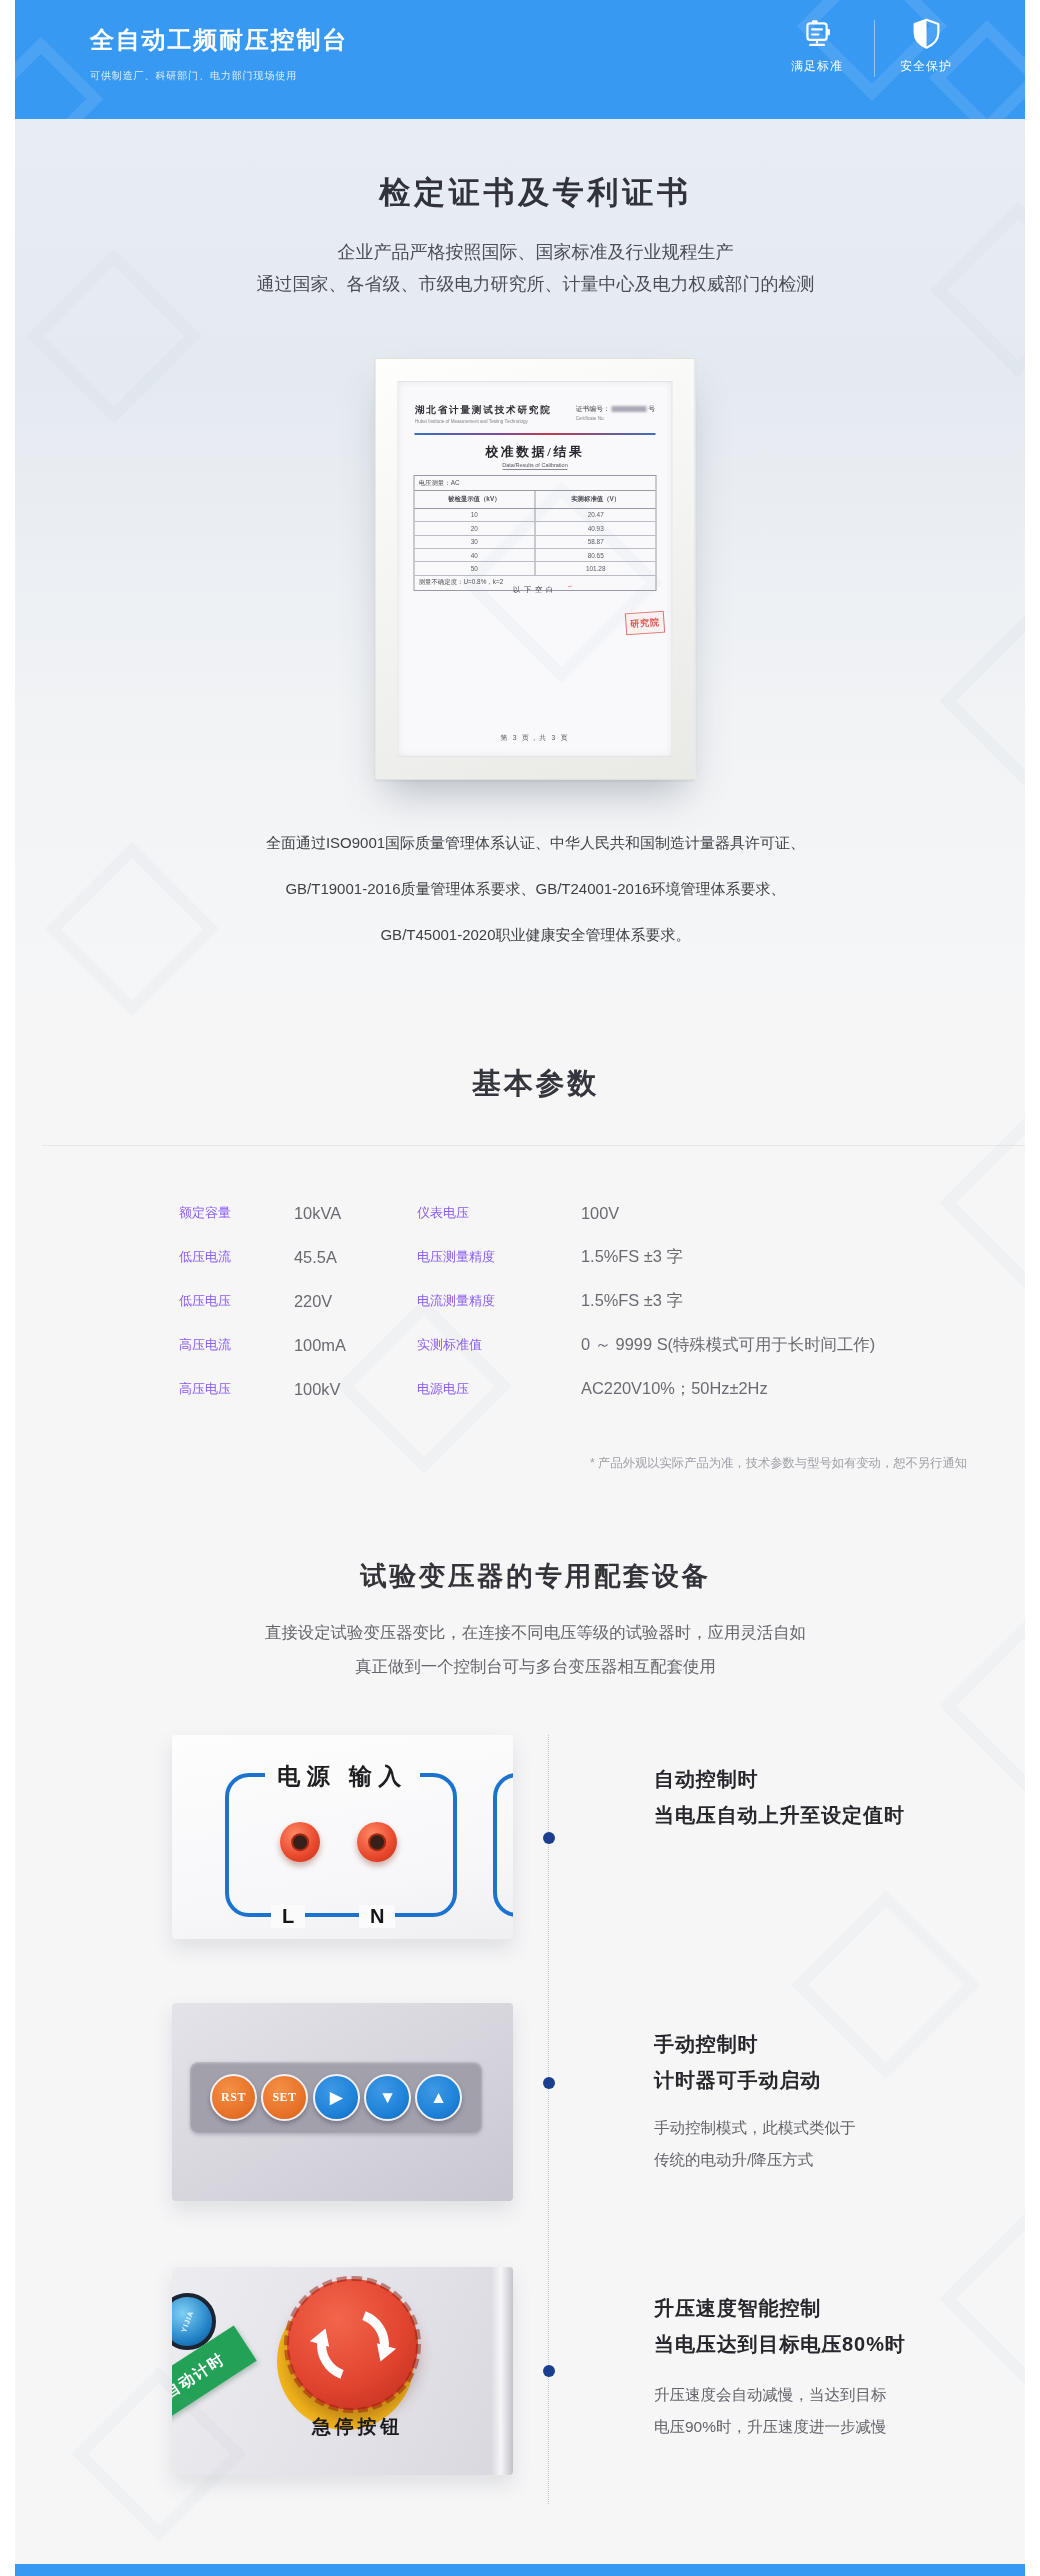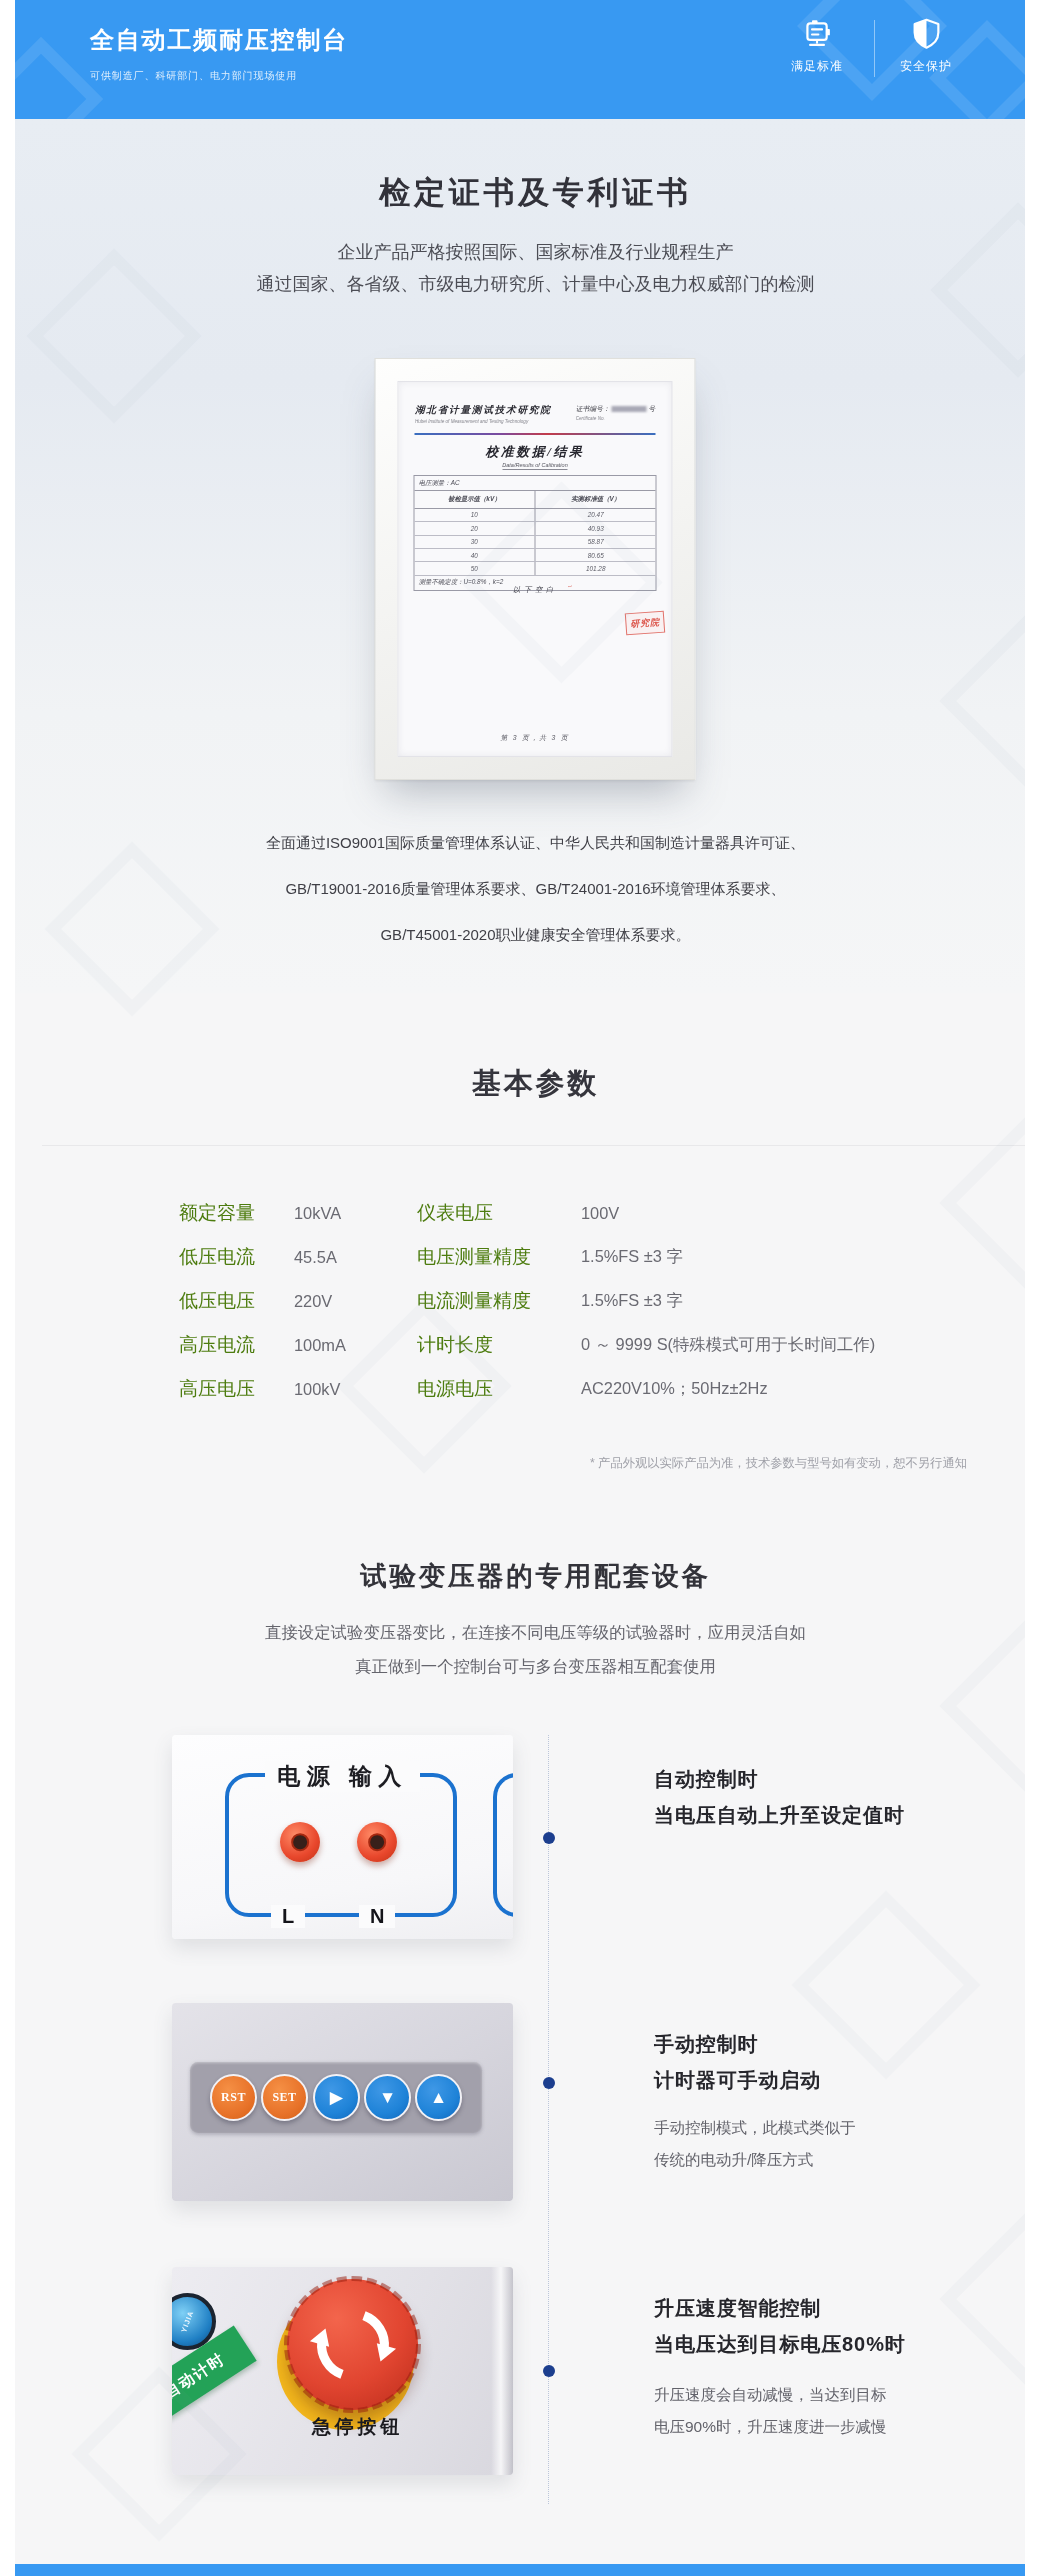--- a/index.html
+++ b/index.html
@@ -23,21 +23,21 @@
   
   .sec-cert{position:absolute;top:119px;left:0;width:1041px;height:874px;
     background:linear-gradient(180deg,#e8edf3 0%,#e5eaf1 30%,#f1f3f5 68%,#f5f6f7 100%);}
   .h1{position:absolute;top:53px;left:0;width:100%;text-align:center;font-size:31px;font-weight:bold;color:#32323a;letter-spacing:3.7px;}
   .cert-desc{position:absolute;top:117px;left:0;width:100%;text-align:center;font-size:18px;color:#4c4d55;line-height:32px;}
   .iso{position:absolute;top:701px;left:0;width:100%;text-align:center;font-size:15px;color:#3f3f46;line-height:46px;}
 
   
   .cert-frame{position:absolute;top:239px;left:520px;transform:translateX(-50%);width:321px;height:422px;box-sizing:border-box;
     background:linear-gradient(160deg,#fefefd,#e9e9e6);border:0.9px solid #e0e0dc;padding:22px;
-    box-shadow:0 1.8px 2.7px rgba(0,0,0,.08),0 22px 38px -11px rgba(70,80,100,.35);z-index:3;font-style:italic;}
+    box-shadow:0 1.8px 2.7px rgba(0,0,0,.08),0 22px 38px -11px rgba(70,80,100,.35);z-index:3;}
   .cert-paper{position:relative;width:100%;height:100%;background:#f9f9fb;border:0.9px solid #e3e3e8;
     box-shadow:inset 0 0 7.3px rgba(40,40,70,.08);box-sizing:border-box;}
   .cp-head{position:absolute;top:22px;left:16.4px;right:16.4px;display:flex;justify-content:space-between;}
   .cp-inst{font-family:"Liberation Serif","DejaVu Serif",serif;font-weight:bold;font-size:9.6px;color:#2c2c34;letter-spacing:1.8px;}
   .cp-inst-en{font-size:4.6px;color:#84848c;margin-top:1.8px;letter-spacing:0;}
   .cp-no{text-align:left;font-size:6.8px;color:#3a3a42;white-space:nowrap;}
   .cp-no-en{font-size:4.6px;color:#84848c;margin-top:1.8px;}
   .blurnum{display:inline-block;width:35px;height:5.5px;background:#a9a9b6;filter:blur(1.1px);vertical-align:middle;margin:0 1.8px;}
   .cp-line{position:absolute;top:51px;left:16.4px;right:16.4px;height:1.8px;
     background:linear-gradient(90deg,#3a6fc0,#7a4ba0 35%,#c23b4a 55%,#3a6fc0);}
@@ -58,21 +58,21 @@
   .cp-stamp{position:absolute;top:230px;right:7.3px;border:1.8px solid rgba(215,60,48,.7);color:rgba(215,60,48,.85);
     font-size:9px;font-weight:bold;padding:3.7px 3.7px;letter-spacing:0.9px;transform:rotate(-4deg);background:rgba(255,120,110,.06);}
   .cp-footer{position:absolute;bottom:12.8px;left:0;width:100%;text-align:center;font-size:6.8px;color:#55555e;letter-spacing:1.8px;}
 
   
   .sec-params{position:absolute;top:993px;left:0;width:1041px;height:514px;}
   .h2{position:absolute;top:71px;left:0;width:100%;text-align:center;font-size:29px;font-weight:bold;color:#35353d;letter-spacing:2.7px;}
   .p-divider{position:absolute;top:152px;left:27px;right:27px;border-top:0.9px solid #e8e8ea;}
   .p-table{position:absolute;top:198px;left:0;width:1041px;}
   .p-row{display:grid;grid-template-columns:115px 123px 164px 1fr;margin-left:164px;margin-right:87px;height:44px;align-items:center;}
-  .p-l{font-size:19px;color:#4d7c0f;}
+  .p-l{font-size:13px;color:#8b5cf6;}
   .p-v{font-size:16.4px;color:#6a6a72;}
   .p-note{position:absolute;top:462px;right:89px;font-size:12.3px;color:#9fa0a8;}
 
   
   .sec-acc{position:absolute;top:1507px;left:0;width:1041px;height:1057px;}
   .h3{position:absolute;top:51px;left:0;width:100%;text-align:center;font-size:26.5px;font-weight:bold;color:#33333a;letter-spacing:2.7px;font-family:Liberation Serif, serif;}
   .acc-desc{position:absolute;top:108px;left:0;width:100%;text-align:center;font-size:16.4px;color:#64646c;line-height:34px;}
   .dotline{position:absolute;left:533px;top:228px;height:769px;border-left:1.8px dotted #bcc6da;}
   .dot{position:absolute;left:528px;width:12px;height:12px;border-radius:50%;background:#1c3e8e;z-index:5;}
   .fig{position:absolute;left:157px;width:341px;border-radius:3.7px;overflow:hidden;
@@ -257,21 +257,21 @@
       </div>
       <div class="p-row">
         <span class="p-l">低压电压</span>
         <span class="p-v">220V</span>
         <span class="p-l">电流测量精度</span>
         <span class="p-v">1.5%FS ±3 字</span>
       </div>
       <div class="p-row">
         <span class="p-l">高压电流</span>
         <span class="p-v">100mA</span>
-        <span class="p-l">计时长度</span>
+        <span class="p-l">实测标准值</span>
         <span class="p-v">0 ～ 9999 S(特殊模式可用于长时间工作)</span>
       </div>
       <div class="p-row">
         <span class="p-l">高压电压</span>
         <span class="p-v">100kV</span>
         <span class="p-l">电源电压</span>
         <span class="p-v">AC220V10%；50Hz±2Hz</span>
       </div>
     </div>
     <div class="p-note">* 产品外观以实际产品为准，技术参数与型号如有变动，恕不另行通知</div>

